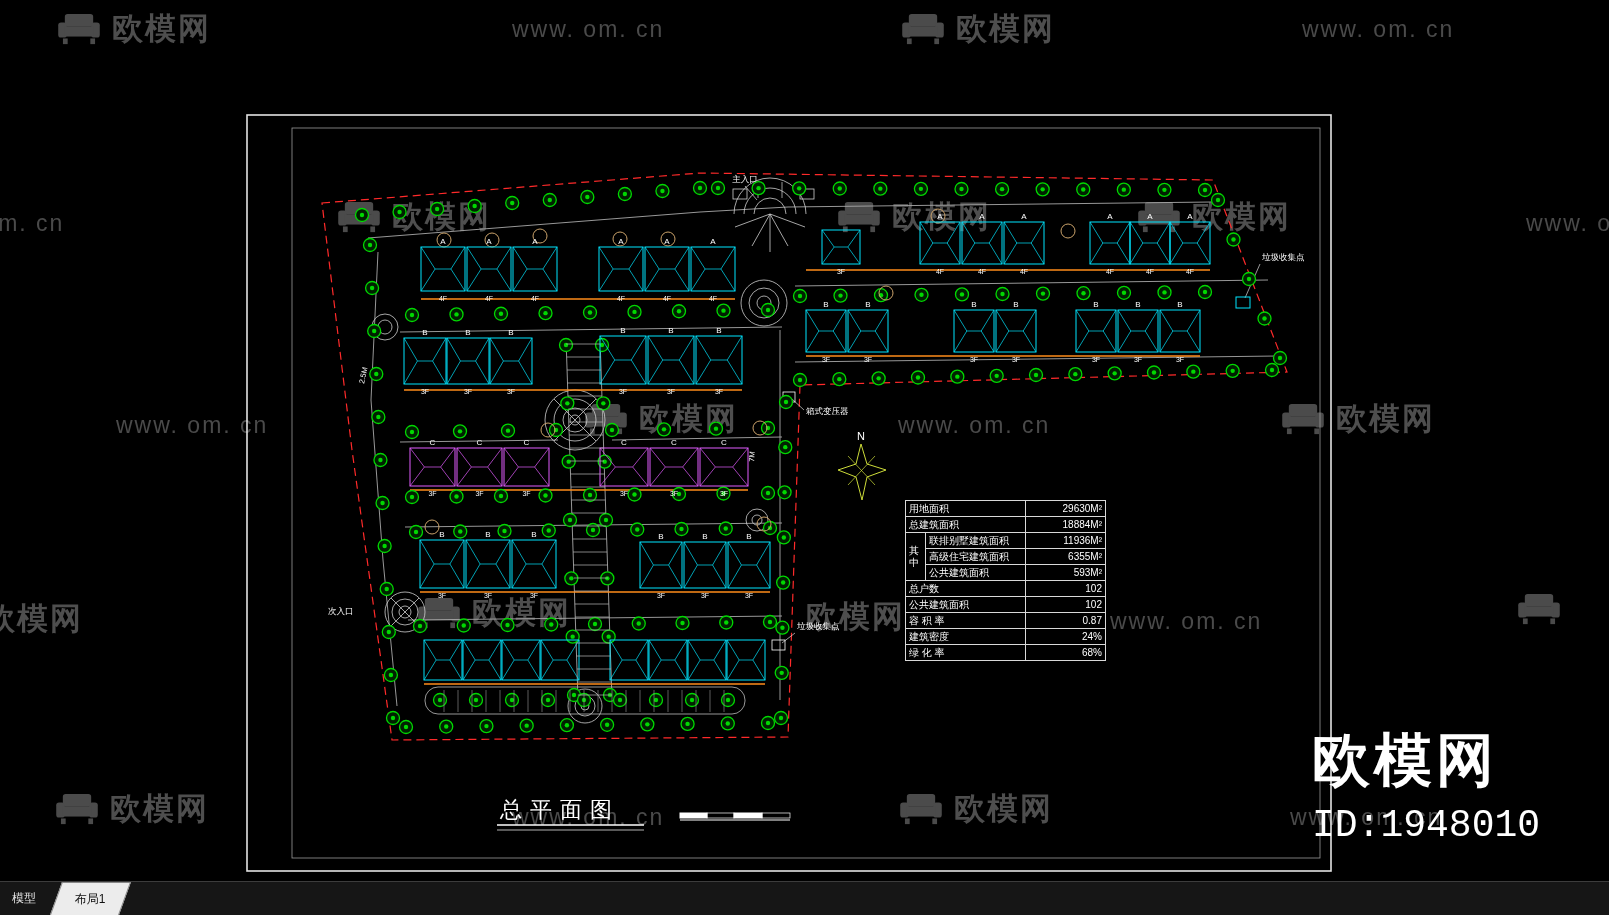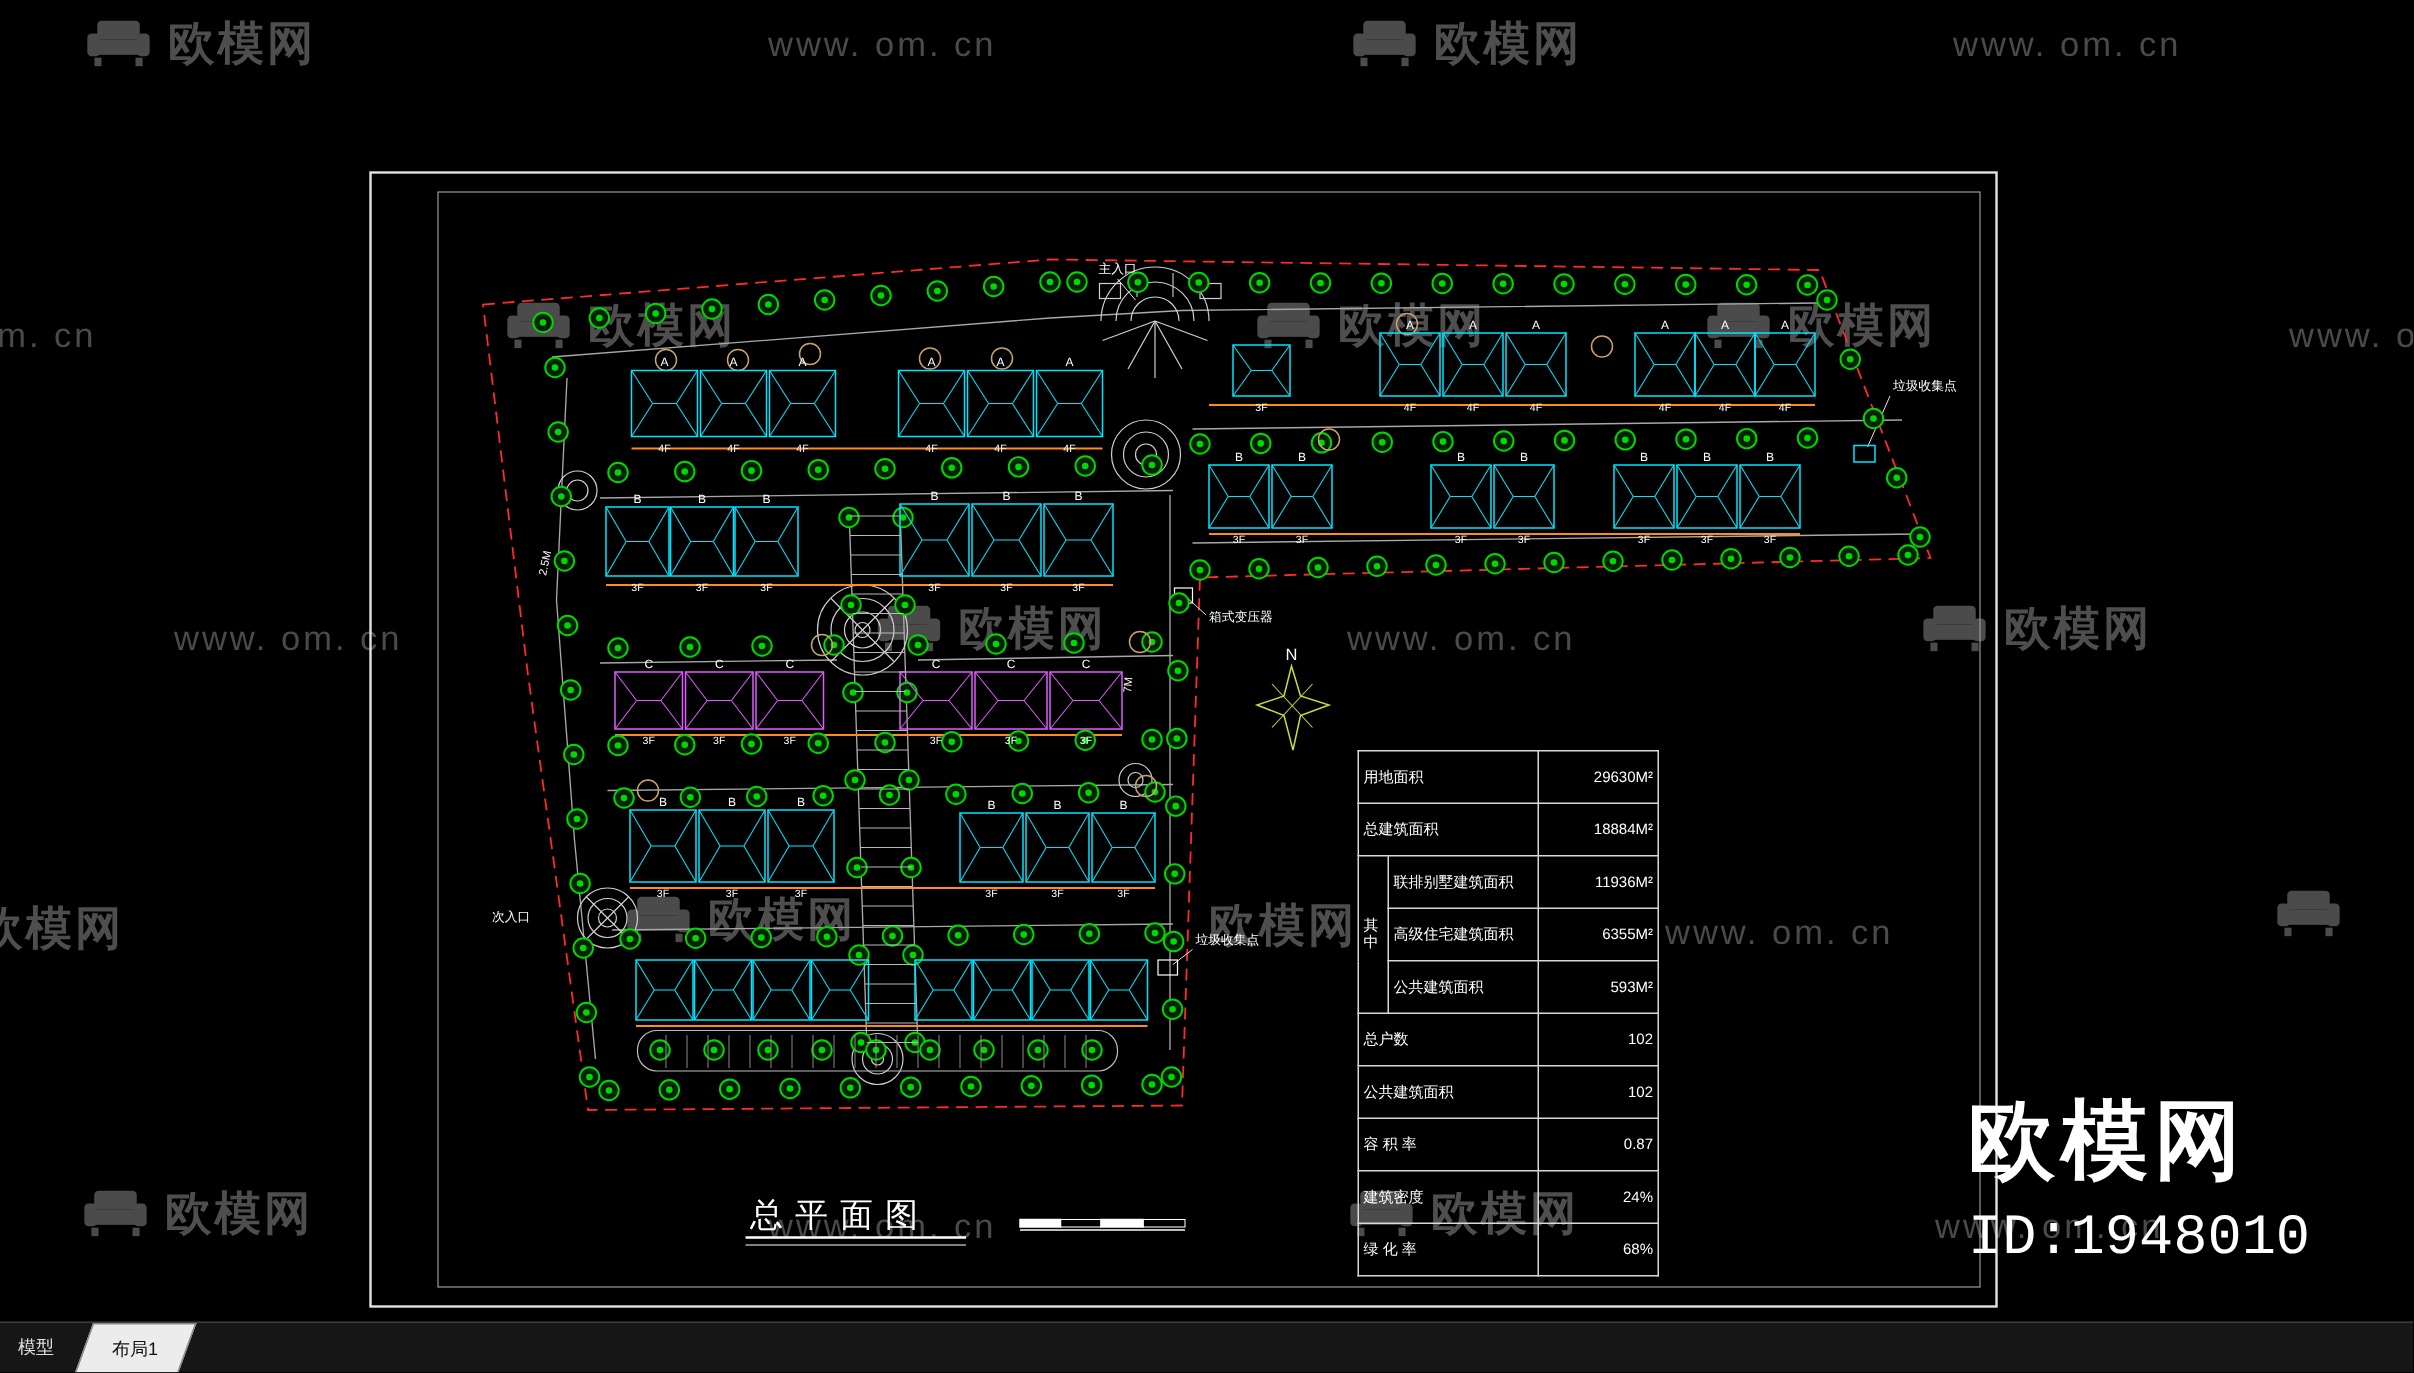--- a/index.html
+++ b/index.html
@@ -9,21 +9,21 @@
   
   #wm-layer{position:absolute;inset:0;z-index:1}
   .wm{position:absolute;display:flex;align-items:center;gap:10px;color:#4e4e4e;white-space:nowrap}
   .wm-brand{font-size:31px;font-weight:bold;letter-spacing:2px;color:#4e4e4e}
   .wm-url{font-size:23px;font-weight:normal;letter-spacing:2px;color:#4a4a4a}
   .wm-sofa rect{fill:#4b4b4b}
   
   #plan{position:absolute;left:0;top:0;z-index:2}
   
   .stats{position:absolute;left:905px;top:500px;z-index:3;border-collapse:collapse;color:#fff}
-  .stats td{border:1px solid #d9d9d9;font-size:10px;height:35px;padding:0 3px;white-space:nowrap;color:#fff}
+  .stats td{border:1px solid #d9d9d9;font-size:10px;height:16px;padding:0 3px;white-space:nowrap;color:#fff}
   .stats td.lab{width:120px}
   .stats td.slab{width:100px}
   .stats td.glab{width:20px;text-align:left;white-space:normal;line-height:1.15}
   .stats td.val{width:80px;text-align:right}
   
   .brand-overlay{position:absolute;left:1312px;top:722px;z-index:5;color:#fff}
   .brand-name{font-size:58px;font-weight:600;letter-spacing:4px}
   .brand-id{font-size:38px;margin-top:4px;font-family:Liberation Mono, monospace}
   
   .tabbar{position:absolute;left:0;right:0;bottom:0;height:34px;background:#161616;

